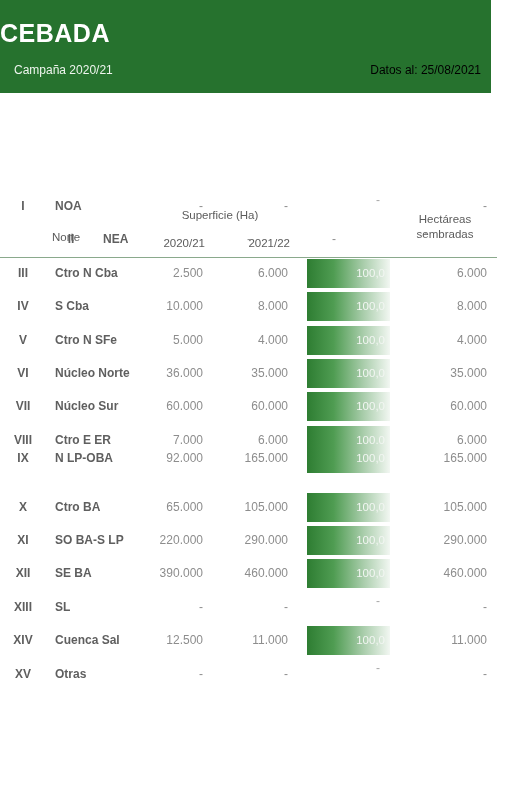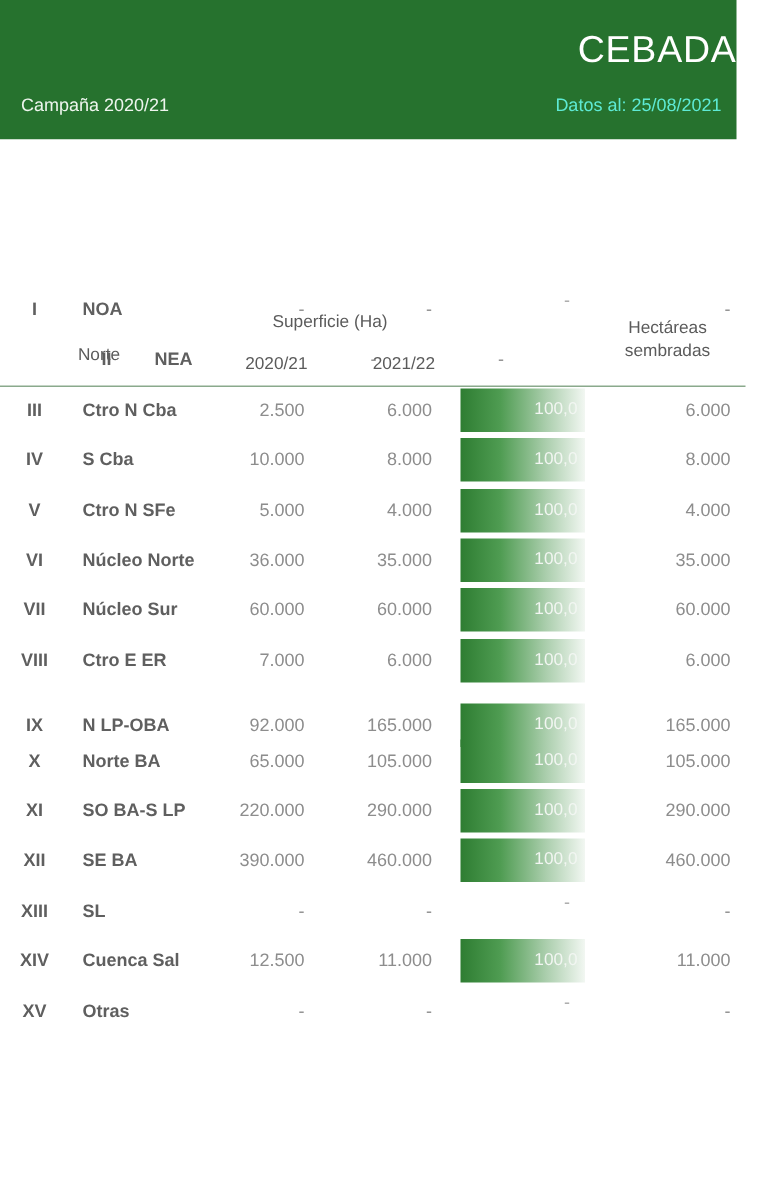--- a/index.html
+++ b/index.html
@@ -23,38 +23,38 @@
     top: 0;
     width: 491px;
     height: 93px;
     background: #26722e;
   }
   .header-title {
     position: absolute;
     left: 0;
     top: 19px;
     width: 491px;
-    text-align: right;
+    text-align: left;
     color: #ffffff;
     font-size: 25px;
-    font-weight: normal;
+    font-weight: bold;
     letter-spacing: 0.5px;
   }
   .header-campaign {
     position: absolute;
     left: 14px;
     top: 63px;
     color: #eef5ee;
     font-size: 12px;
   }
   .header-date {
     position: absolute;
     right: 10px;
     top: 63px;
-    color: #5eead4;
+    color: #000000;
     font-size: 12px;
   }
 
   
   .sheet {
     position: absolute;
     left: 0;
     top: 93px;
     width: 497px;
     height: 698px;
@@ -265,34 +265,34 @@
         <div class="cell c-roman">VIII</div>
         <div class="cell c-zone">Ctro E ER</div>
         <div class="cell c-n1">7.000</div>
         <div class="cell c-n2">6.000</div>
         <div class="cell c-n3">6.000</div>
         <div class="c-pct">
           <div class="bar"></div>
           <div class="bar-label">100,0</div>
         </div>
       </div>
-      <div class="row" style="top: 374px; padding-left: 24px;">
+      <div class="row" style="top: 349px; padding-left: 24px;">
         <div class="cell c-roman">IX</div>
         <div class="cell c-zone">N LP-OBA</div>
         <div class="cell c-n1">92.000</div>
         <div class="cell c-n2">165.000</div>
         <div class="cell c-n3">165.000</div>
         <div class="c-pct">
           <div class="bar"></div>
           <div class="bar-label">100,0</div>
         </div>
       </div>
       <div class="row" style="top: 397.6px;">
         <div class="cell c-roman">X</div>
-        <div class="cell c-zone">Norte BA</div>
+        <div class="cell c-zone">Ctro BA</div>
         <div class="cell c-n1">65.000</div>
         <div class="cell c-n2">105.000</div>
         <div class="cell c-n3">105.000</div>
         <div class="c-pct">
           <div class="bar"></div>
           <div class="bar-label">100,0</div>
         </div>
       </div>
       <div class="row" style="top: 431px;">
         <div class="cell c-roman">XI</div>

